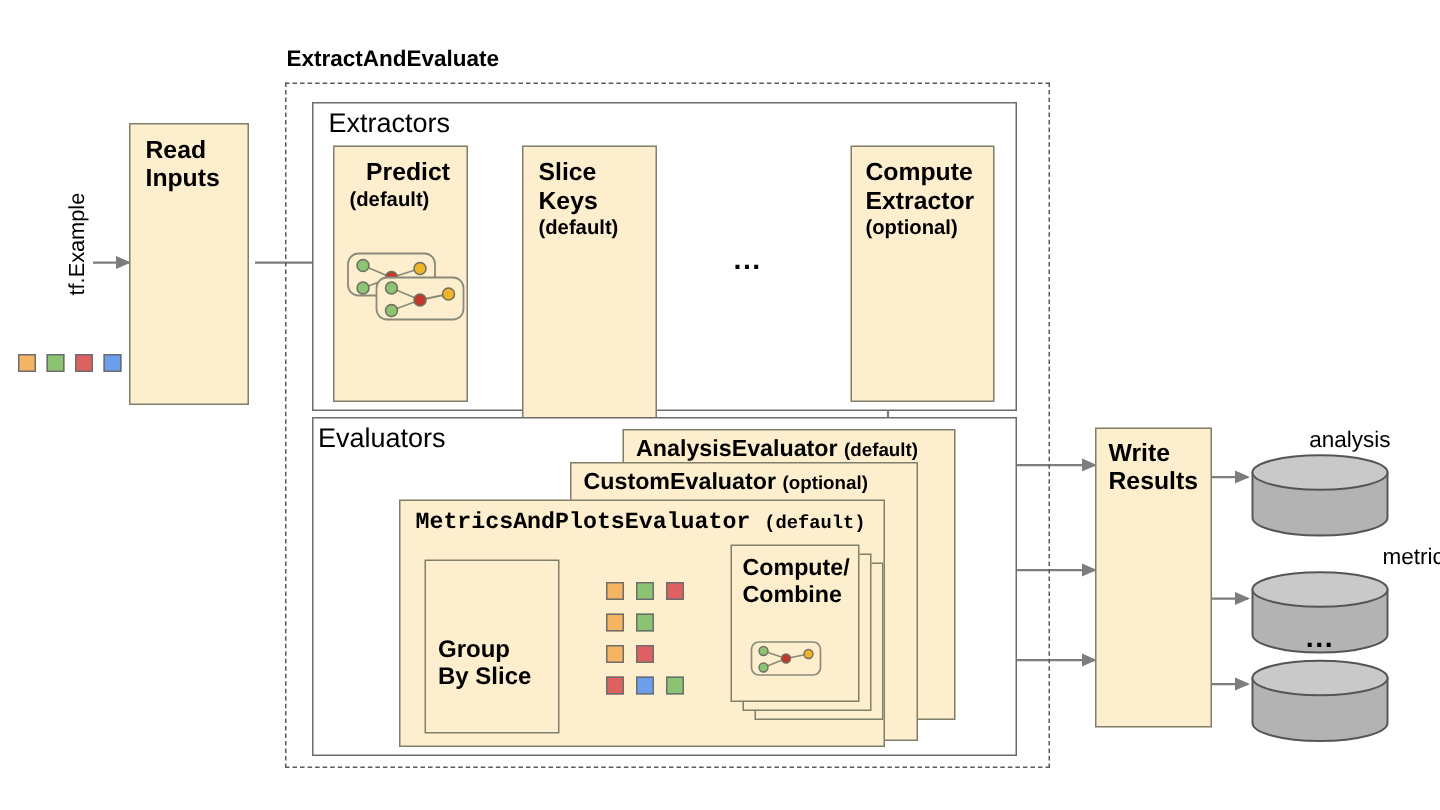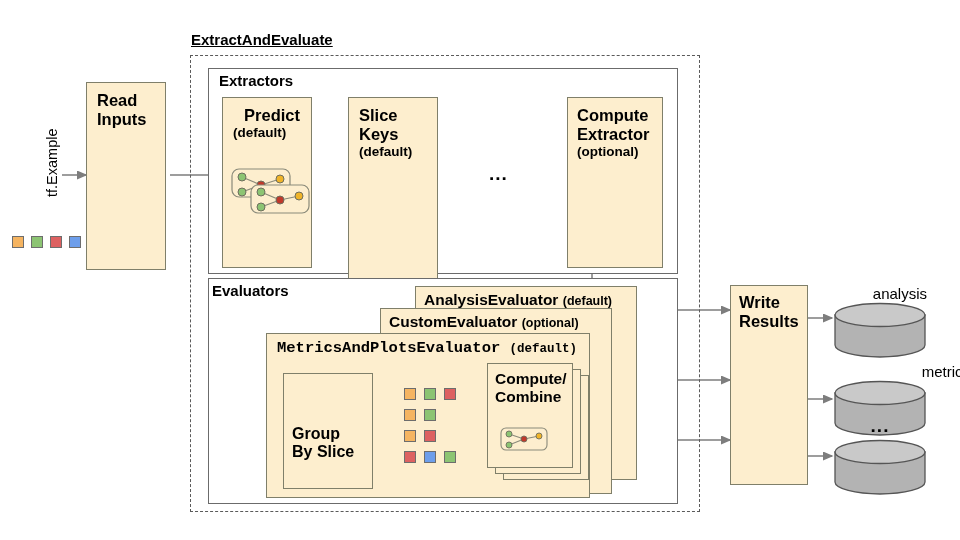--- a/index.html
+++ b/index.html
@@ -6,22 +6,22 @@
   body{width:960px;height:540px;overflow:hidden;
        font-family:"Liberation Sans","DejaVu Sans",sans-serif;color:#000;}
   #stage{position:relative;width:960px;height:540px;}
   .abs{position:absolute;box-sizing:border-box;}
 
   
   .ybox{background:#fdeece;border:1.4px solid #7f7f6a;}
   .wbox{background:#ffffff;border:1.4px solid #6b6b6b;}
   .dashbox{background:transparent;border:1.6px dashed #5a5a5a;}
 
-  .lbl-outer{font-weight:bold;font-size:15px;text-decoration:underline;}
-  .lbl-sec{font-weight:bold;font-size:15px;}
+  .lbl-outer{font-weight:bold;font-size:15px;}
+  .lbl-sec{font-weight:normal;font-size:18px;}
 
   .boxtitle{font-weight:bold;font-size:16.5px;line-height:1.14;}
   .boxsub{font-weight:bold;font-size:13.5px;line-height:1.2;}
 
   .hdr{font-weight:bold;font-size:15.5px;white-space:nowrap;}
   .hdr .paren{font-size:12.5px;}
 
   .vlabel{font-size:14.5px;transform:rotate(-90deg);transform-origin:left top;white-space:nowrap;}
 
   .dots{font-weight:bold;font-size:19px;letter-spacing:1px;}

